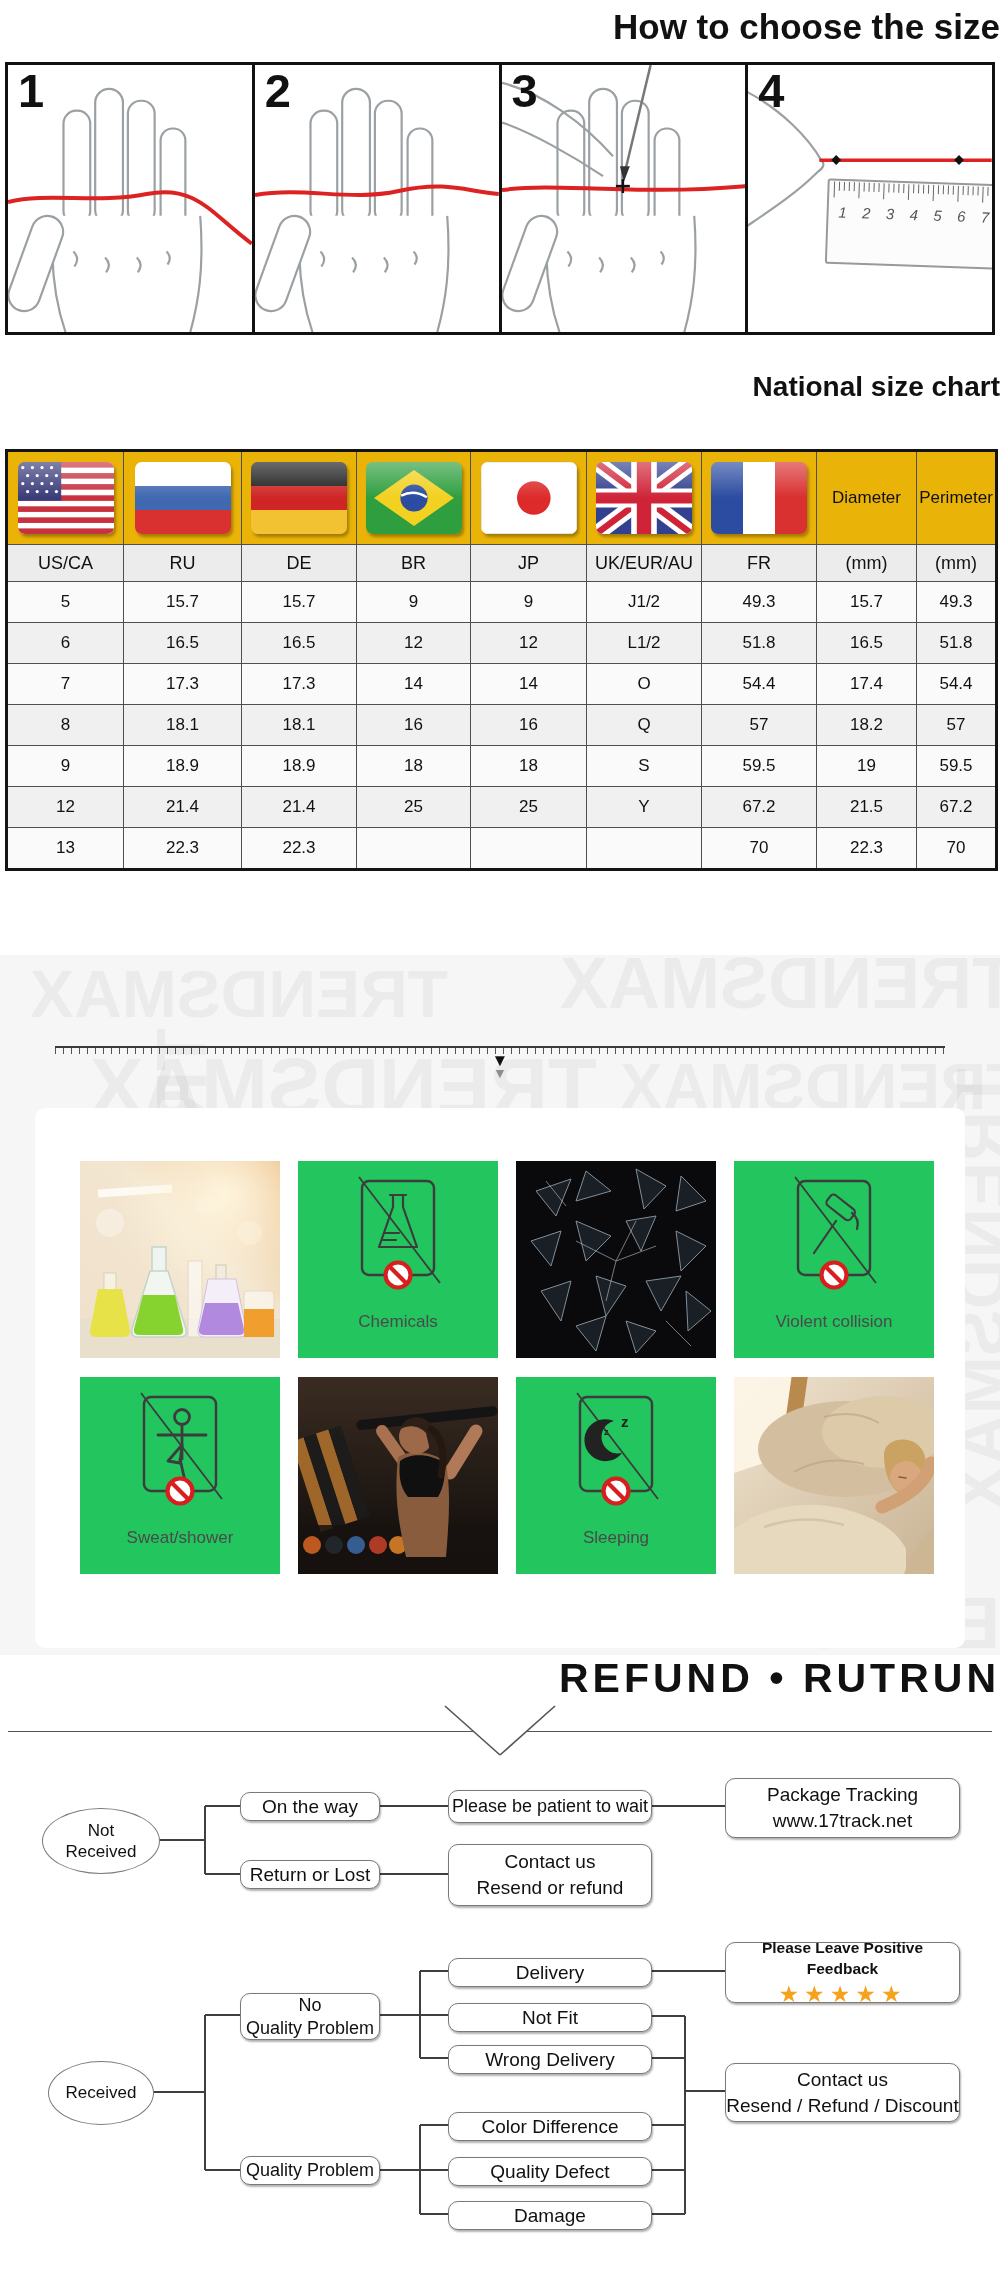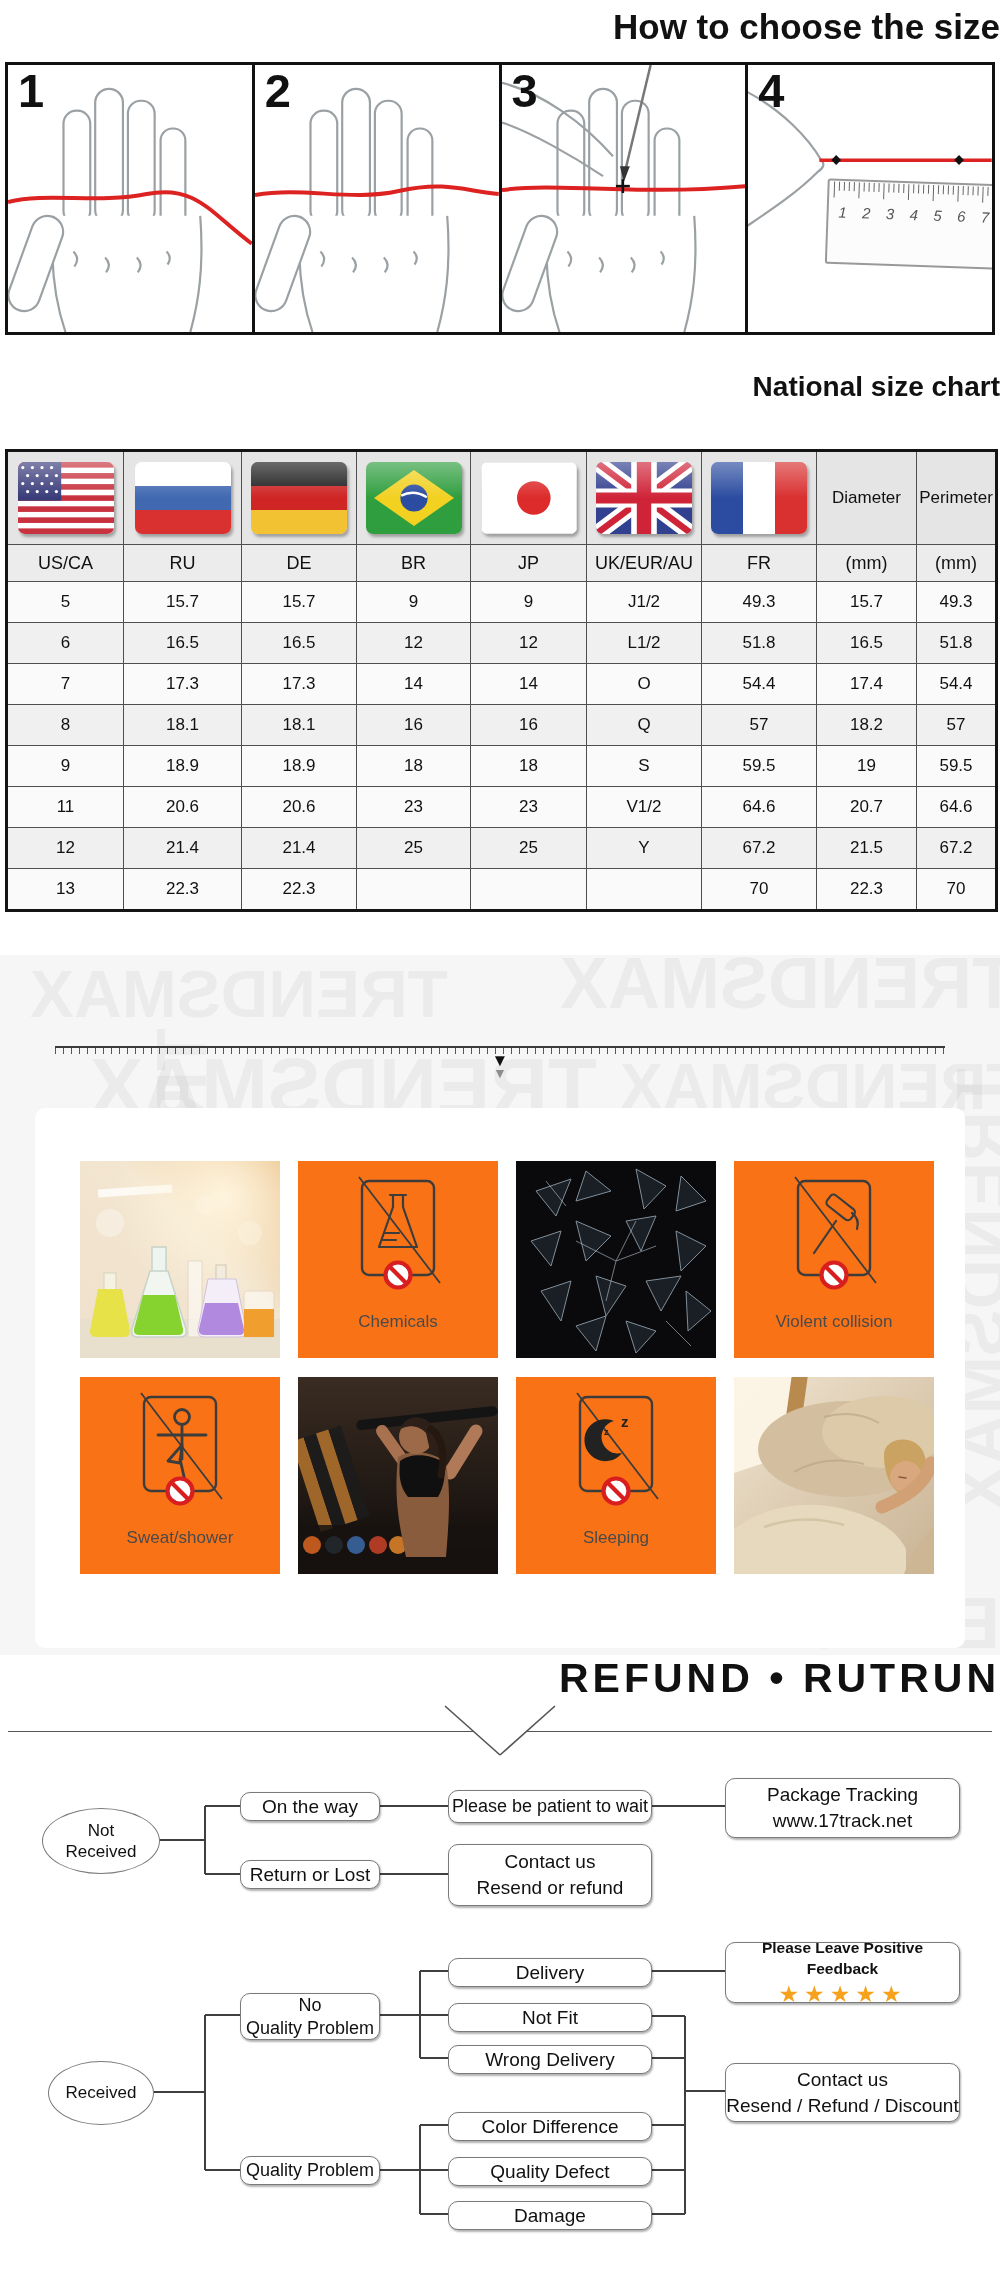--- a/index.html
+++ b/index.html
@@ -15,40 +15,40 @@
   .panels{position:absolute;left:5px;top:62px;width:984px;height:267px;border:3px solid #111;display:flex;background:#fff}
   .panel{position:relative;flex:1;border-right:3px solid #111;overflow:hidden}
   .panel:last-child{border-right:none}
   .panel svg{position:absolute;left:0;top:0;width:100%;height:100%}
   .panel .num{position:absolute;top:2px;left:10px;font-size:47px;font-weight:900;line-height:1;z-index:2}
 
   
   table.size-chart{position:absolute;left:5px;top:449px;width:990px;border-collapse:collapse;
       table-layout:fixed;border:3px solid #141414;text-align:center}
   .size-chart td{border:1px solid #4f4f4f;padding:0;overflow:hidden}
-  .flag-row td{height:92px;background:#e5e5e5}
+  .flag-row td{height:92px;background:#eab308}
   .flag-row td.unit{font-size:17px}
   .label-row td{height:36px;background:#ececec;font-size:18px}
   .data-row td{height:40px;font-size:17px}
   .data-row.odd td{background:#fafafa}
   .data-row.even td{background:#f0f0f0}
   .size-chart td.perim{border-left:1px dashed #666}
   .flag{display:block;margin:0 auto;border-radius:7px;box-shadow:2px 3px 3px rgba(0,0,0,.3)}
 
   
   .band{position:absolute;left:0;top:955px;width:1000px;height:700px;background:#f6f6f6;overflow:hidden}
   .wm{position:absolute;font-weight:900;color:rgba(40,40,40,.05);white-space:nowrap;transform:scaleX(-1);line-height:1}
   .panel-white{position:absolute;left:35px;top:153px;width:930px;height:540px;background:#fff;border-radius:10px}
   .tickline{position:absolute;left:55px;top:1046px;width:890px;height:8px;border-top:2px solid #3a3a3a;
       background:repeating-linear-gradient(90deg,#555 0 1px,transparent 1px 8px);background-size:100% 6px;background-repeat:no-repeat}
   .dn1{position:absolute;left:0;top:1052px;width:100%;text-align:center;font-size:17px;line-height:1;color:#111}
   .dn2{position:absolute;left:0;top:1066px;width:100%;text-align:center;font-size:14px;line-height:1;color:#8d8d8d}
 
   .tile{position:absolute;width:200px;height:197px;overflow:hidden}
-  .tile.icon-tile{background:#f97316;display:flex;flex-direction:column;align-items:center}
+  .tile.icon-tile{background:#22c55e;display:flex;flex-direction:column;align-items:center}
   .tile.icon-tile svg.card{margin-top:14px}
   .tile .tlabel{margin-top:auto;margin-bottom:26px;font-size:17px;color:#4a4a4a}
   .tile svg.photo{display:block;width:200px;height:197px}
 
   
   .hline{position:absolute;left:8px;top:1731px;width:984px;border-top:1.6px solid #555}
   .chev{position:absolute;left:435px;top:1703px}
   .fc-lines{position:absolute;left:0;top:1770px;width:1000px;height:500px;pointer-events:none}
   .fc-box{position:absolute;background:#fff;border:1.6px solid #7a7a7a;border-radius:10px;
       display:flex;flex-direction:column;align-items:center;justify-content:center;text-align:center;
@@ -340,31 +340,20 @@
           <td>9</td>
           <td>18.9</td>
           <td>18.9</td>
           <td>18</td>
           <td>18</td>
           <td>S</td>
           <td>59.5</td>
           <td>19</td>
           <td class="perim">59.5</td>
         </tr>
-        <tr class="data-row odd">
-          <td>11</td>
-          <td>20.6</td>
-          <td>20.6</td>
-          <td>23</td>
-          <td>23</td>
-          <td>V1/2</td>
-          <td>64.6</td>
-          <td>20.7</td>
-          <td class="perim">64.6</td>
-        </tr>
         <tr class="data-row even">
           <td>12</td>
           <td>21.4</td>
           <td>21.4</td>
           <td>25</td>
           <td>25</td>
           <td>Y</td>
           <td>67.2</td>
           <td>21.5</td>
           <td class="perim">67.2</td>

